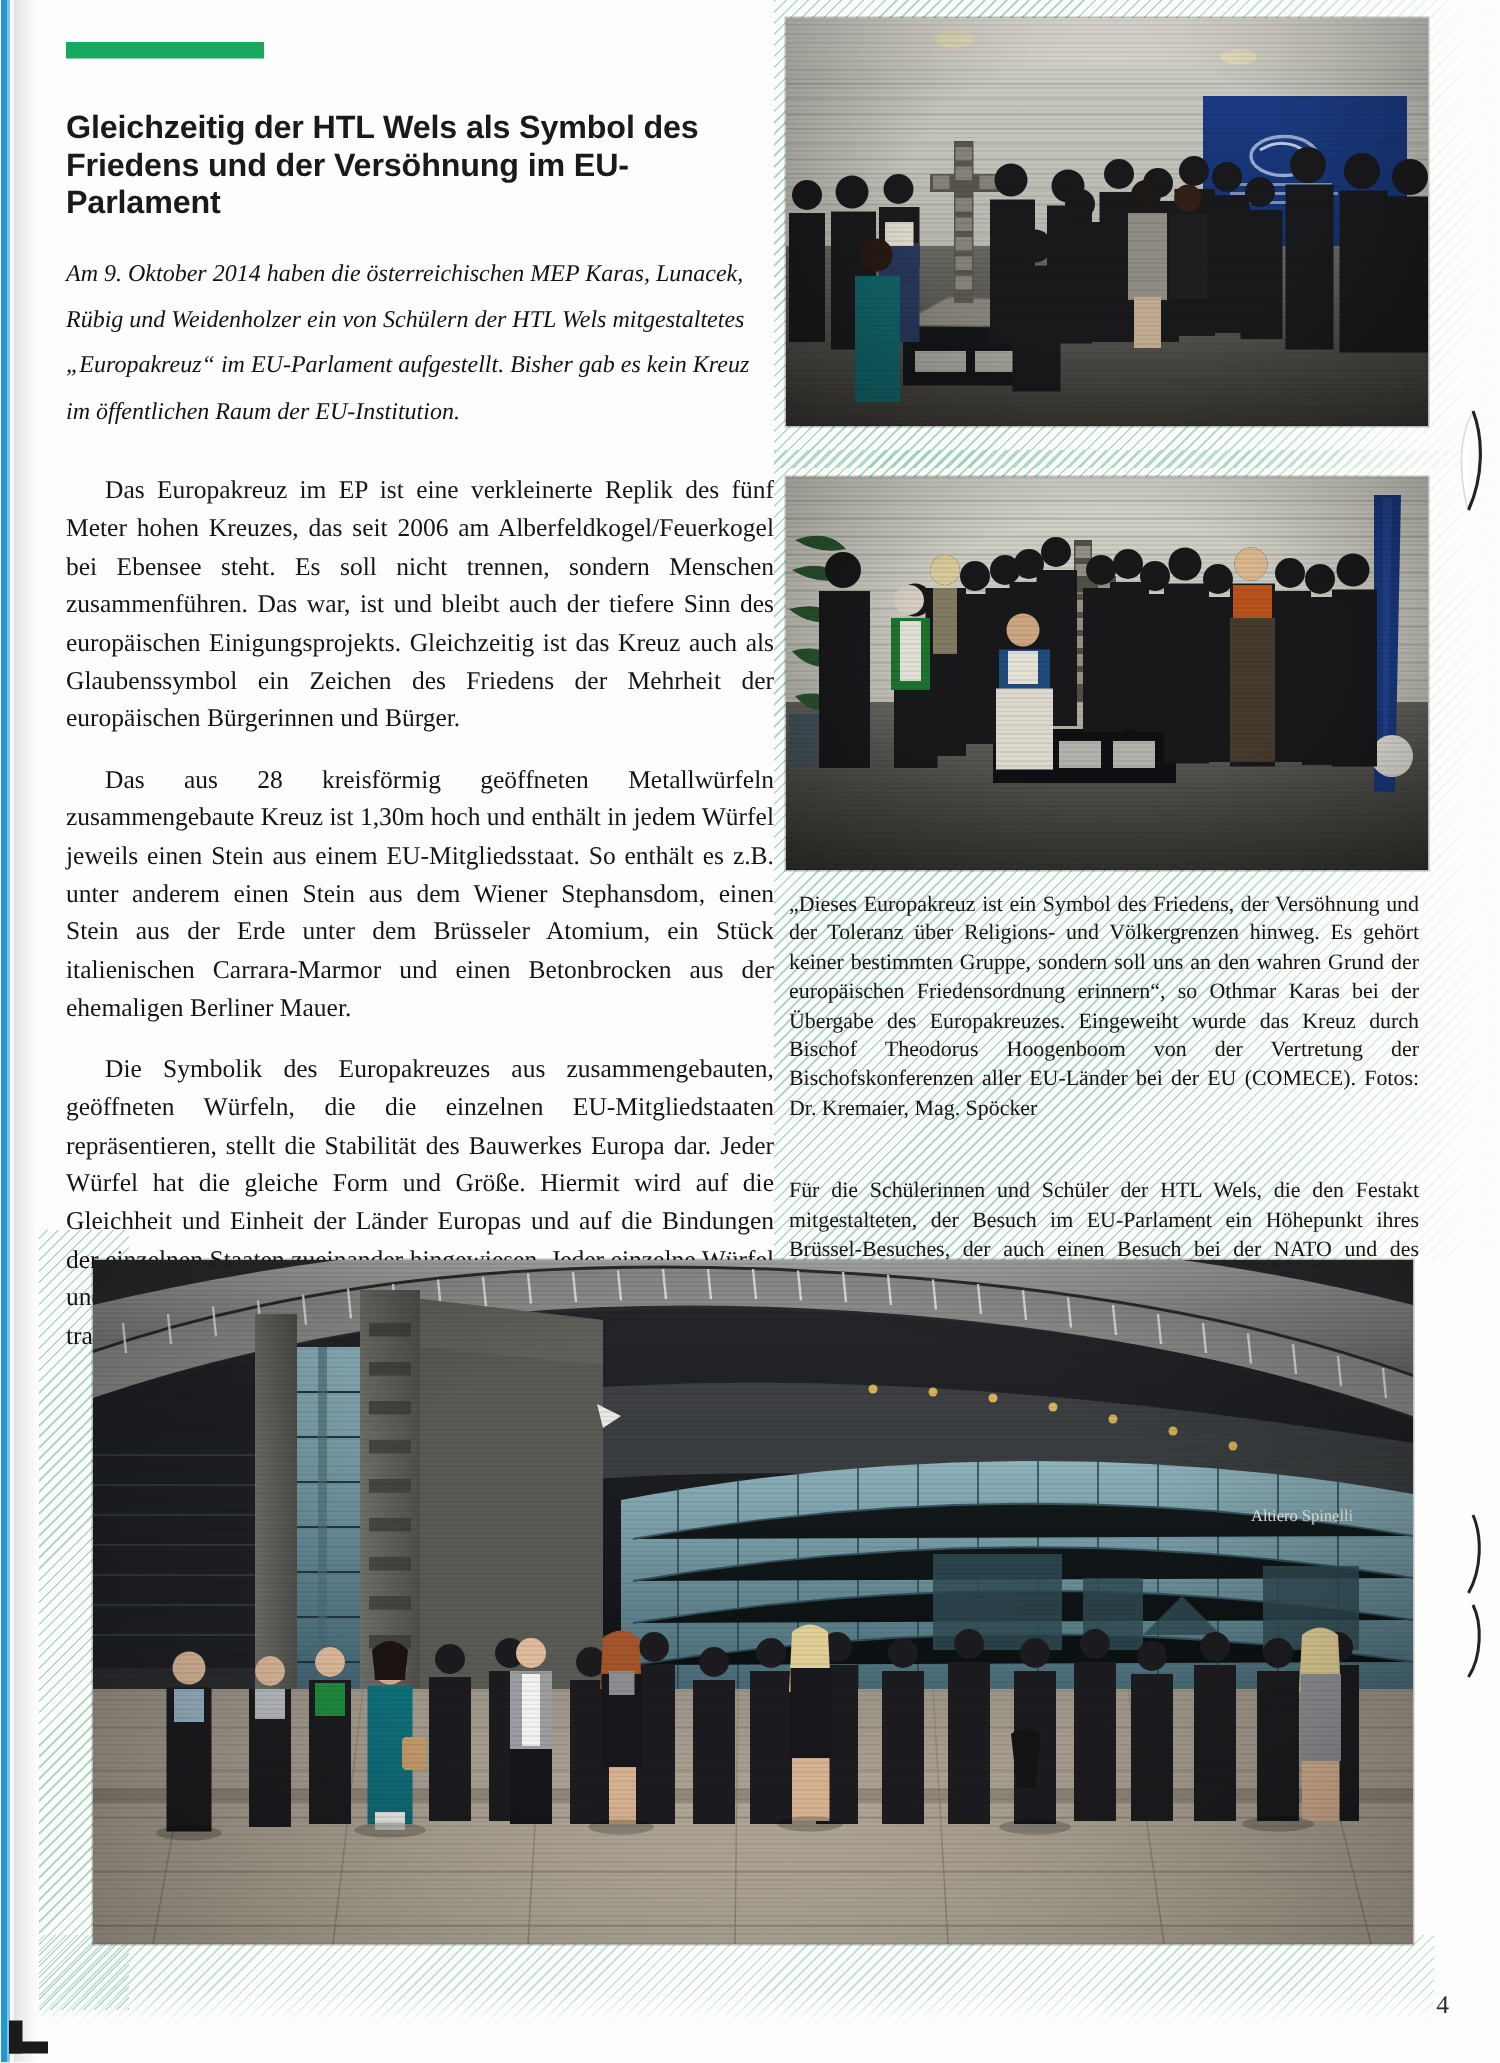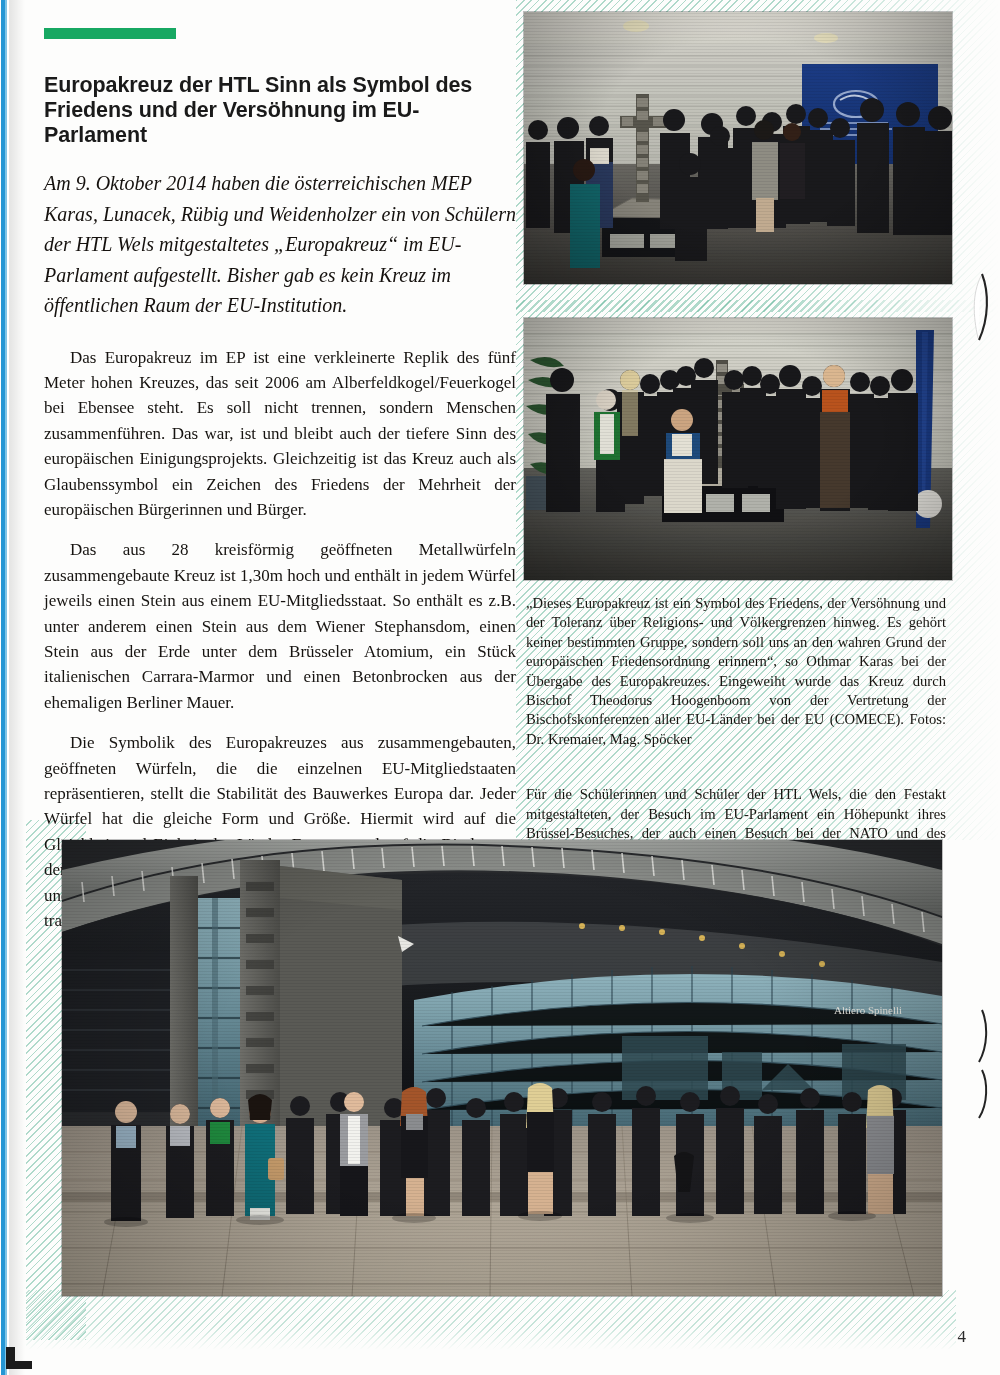--- a/index.html
+++ b/index.html
@@ -48,21 +48,21 @@
 
   
   #col-left{position:absolute;left:44px;top:28px;width:472px;}
   .accent-bar{width:132px;height:11px;background:#17a862;margin-bottom:34px;}
   h1.headline{
     font-family:"Liberation Sans", sans-serif;
     font-size:21.5px;line-height:25px;font-weight:700;color:#1a1a1a;
     margin:0 0 20px 0;letter-spacing:-.1px;
   }
   p.lead{
-    font-style:italic;font-size:20px;line-height:30.5px;color:#15110e;
+    font-style:italic;font-size:16px;line-height:30.5px;color:#15110e;
     margin:0 0 24px 0;
   }
   p.body{
     font-size:17px;line-height:25.4px;color:#161310;
     margin:0 0 15px 0;text-align:justify;text-indent:26px;
     hyphens:auto;-webkit-hyphens:auto;
   }
 
   
   #col-right{position:absolute;left:524px;top:12px;width:432px;}
@@ -112,21 +112,21 @@
     <path d="M16 2 C22 16 22 38 13 54" fill="none" stroke="#232323" stroke-width="2"></path>
   </svg>
   <svg class="curl" style="left:966px;top:1068px;" width="24" height="52" viewBox="0 0 24 52">
     <path d="M16 2 C22 14 22 36 13 50" fill="none" stroke="#232323" stroke-width="2"></path>
   </svg>
 
   <div id="col-left">
 
     <div class="accent-bar"></div>
 
-    <h1 class="headline">Europakreuz der HTL Sinn als Symbol des Friedens und der Versöhnung im EU-Parlament</h1>
+    <h1 class="headline">Gleichzeitig der HTL Wels als Symbol des Friedens und der Versöhnung im EU-Parlament</h1>
 
     <p class="lead">Am 9. Oktober 2014 haben die österreichischen MEP Karas, Lunacek, Rübig und Weidenholzer ein von Schülern der HTL Wels mitgestaltetes „Europakreuz“ im EU-Parlament aufgestellt. Bisher gab es kein Kreuz im öffentlichen Raum der EU-Institution.</p>
 
     <p class="body">Das Europakreuz im EP ist eine verkleinerte Replik des fünf Meter hohen Kreuzes, das seit 2006 am Alberfeldkogel/Feuerkogel bei Ebensee steht. Es soll nicht trennen, sondern Menschen zusammenführen. Das war, ist und bleibt auch der tiefere Sinn des europäischen Einigungsprojekts. Gleichzeitig ist das Kreuz auch als Glaubenssymbol ein Zeichen des Friedens der Mehrheit der europäischen Bürgerinnen und Bürger.</p>
     <p class="body">Das aus 28 kreisförmig geöffneten Metallwürfeln zusammengebaute Kreuz ist 1,30m hoch und enthält in jedem Würfel jeweils einen Stein aus einem EU-Mitgliedsstaat. So enthält es z.B. unter anderem einen Stein aus dem Wiener Stephansdom, einen Stein aus der Erde unter dem Brüsseler Atomium, ein Stück italienischen Carrara-Marmor und einen Betonbrocken aus der ehemaligen Berliner Mauer.</p>
     <p class="body">Die Symbolik des Europakreuzes aus zusammengebauten, geöffneten Würfeln, die die einzelnen EU-Mitgliedstaaten repräsentieren, stellt die Stabilität des Bauwerkes Europa dar. Jeder Würfel hat die gleiche Form und Größe. Hiermit wird auf die Gleichheit und Einheit der Länder Europas und auf die Bindungen der einzelnen Staaten zueinander hingewiesen. Jeder einzelne Würfel und jeder Staat muss stabil genug sein, das Bauwerkes Europa zu tragen.</p>
   </div>
 
   <div id="col-right">
 

